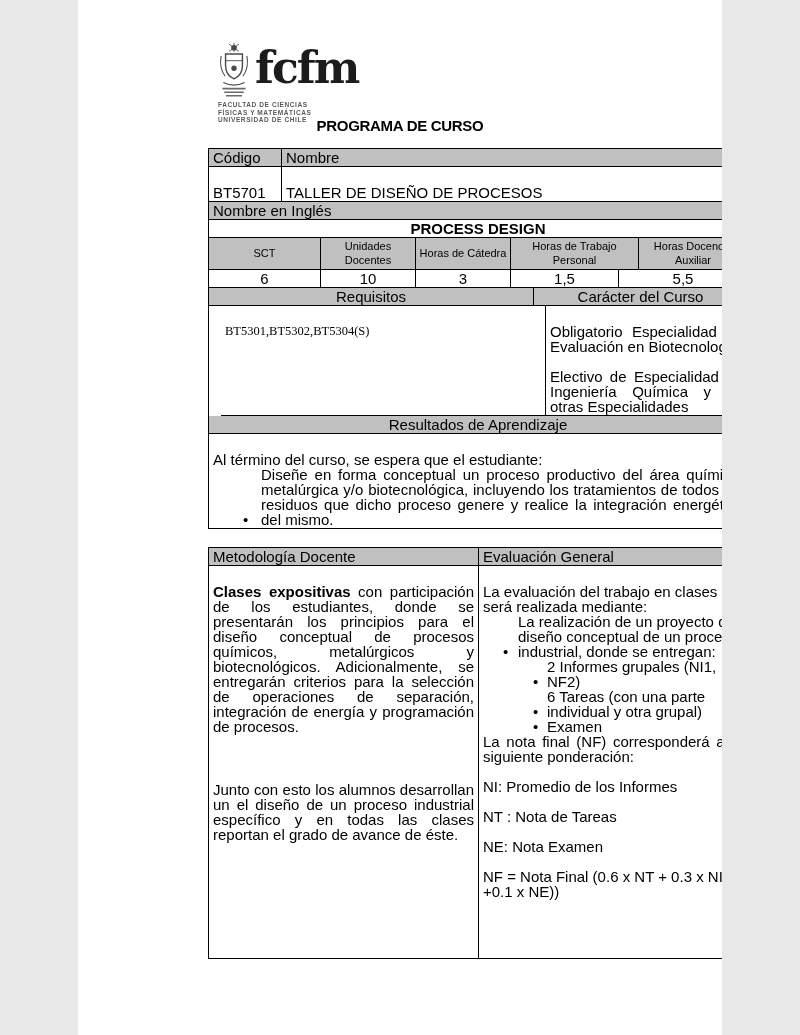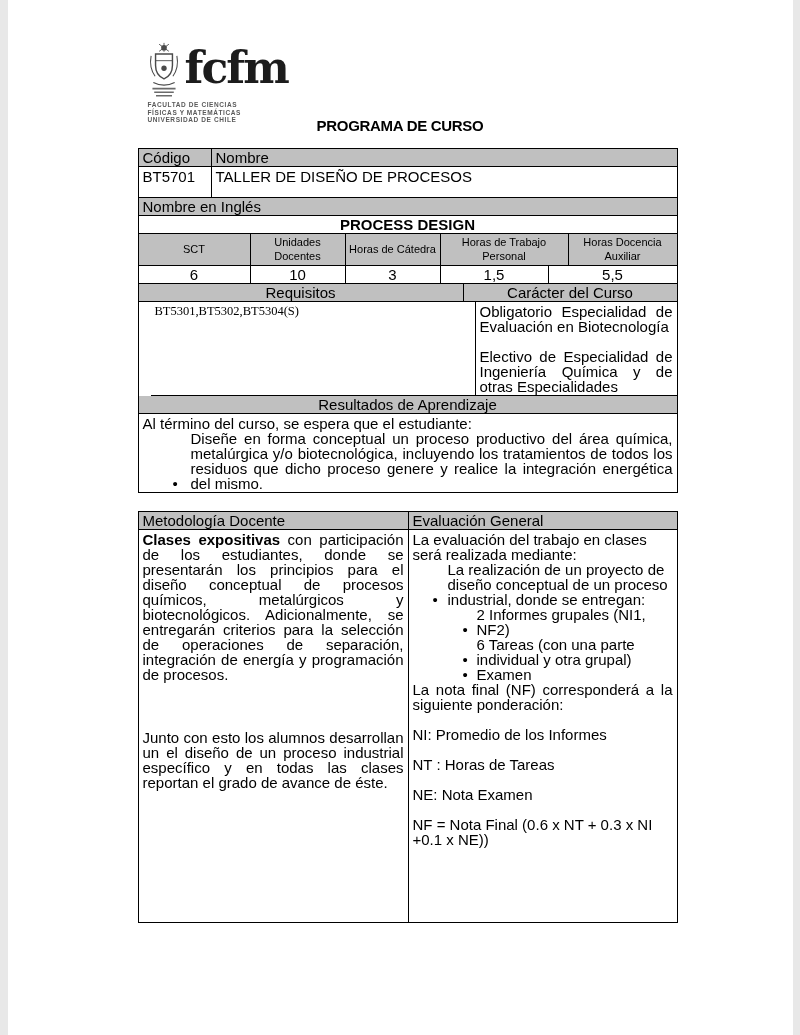--- a/index.html
+++ b/index.html
@@ -1,18 +1,18 @@
 <!DOCTYPE html>
 <html><head>
 <meta charset="utf-8">
 <style>
   * { margin:0; padding:0; box-sizing:border-box; }
   html,body { background:#e8e8e8; }
   body { font-family:"Liberation Sans", sans-serif; color:#000; }
-  .page { width:785px; height:1035px; background:#ffffff; position:relative; margin:0 auto; overflow:hidden; }
+  .page { width:644px; height:1035px; background:#ffffff; position:relative; margin:0 auto; overflow:hidden; }
 
   
   .logo { position:absolute; left:140px; top:42px; }
   .logo-row { display:flex; align-items:flex-start; gap:5px; }
   .fcfm { font-family:"DejaVu Serif", serif; font-weight:bold; font-size:44px; line-height:52px; letter-spacing:-2px; color:#1c1c1c; }
   .fac { margin-top:3px; font-size:6.5px; line-height:7.5px; letter-spacing:0.6px; color:#5a5a5a; font-weight:bold; }
 
   
   .title { position:absolute; top:117px; left:0; width:100%; text-align:center; font-size:15px; font-weight:bold; letter-spacing:-0.3px; }
 
@@ -21,21 +21,21 @@
   .tbl { border:1px solid #000; width:540px; }
   .tbl2 { margin-top:18px; }
   .row { display:flex; border-bottom:1px solid #000; min-height:17px; align-items:stretch; }
   .row:last-child { border-bottom:none; }
   .cell { border-right:1px solid #000; padding:1px 4px; font-size:15px; line-height:15px; }
   .cell:last-child { border-right:none; }
   .hdr { background:#c0c0c0; }
   .grow { flex:1 1 auto; min-width:0; }
   .center { display:flex; align-items:center; justify-content:center; text-align:center; }
   .bold { font-weight:bold; }
-  .top { padding-top:2px; }
+  .top { padding-top:18px; }
   .just { text-align:justify; }
   .serif { font-family:"Liberation Serif", serif; font-size:12.5px; }
 
   .w-code { width:73px; flex:none; }
   .w-req  { width:325px; flex:none; }
   .w-met  { width:270px; flex:none; }
   .c1 { width:112px; flex:none; } .c2 { width:95px; flex:none; }
   .c3 { width:95px; flex:none; }  .c4 { width:108px; flex:none; }
 
   .r-vals  { min-height:31px; }
@@ -188,21 +188,21 @@
             <span class="txt">6 Tareas (con una parte individual y otra grupal)</span>
           </div>
           <div class="li l2">
             <span class="mk"></span>
             <span class="txt">Examen</span>
           </div>
 
           <p class="just">La nota final (NF)  corresponderá a la siguiente ponderación:</p>
 
           <p class="nline">NI: Promedio de los Informes</p>
-          <p class="nline">NT : Horas de Tareas</p>
+          <p class="nline">NT : Nota de Tareas</p>
           <p class="nline">NE: Nota Examen</p>
           <p class="nline">NF = Nota Final (0.6 x NT + 0.3 x NI +0.1 x NE))</p>
         </div>
 
       </div>
     </section>
 
   </main>
 </div>
 

